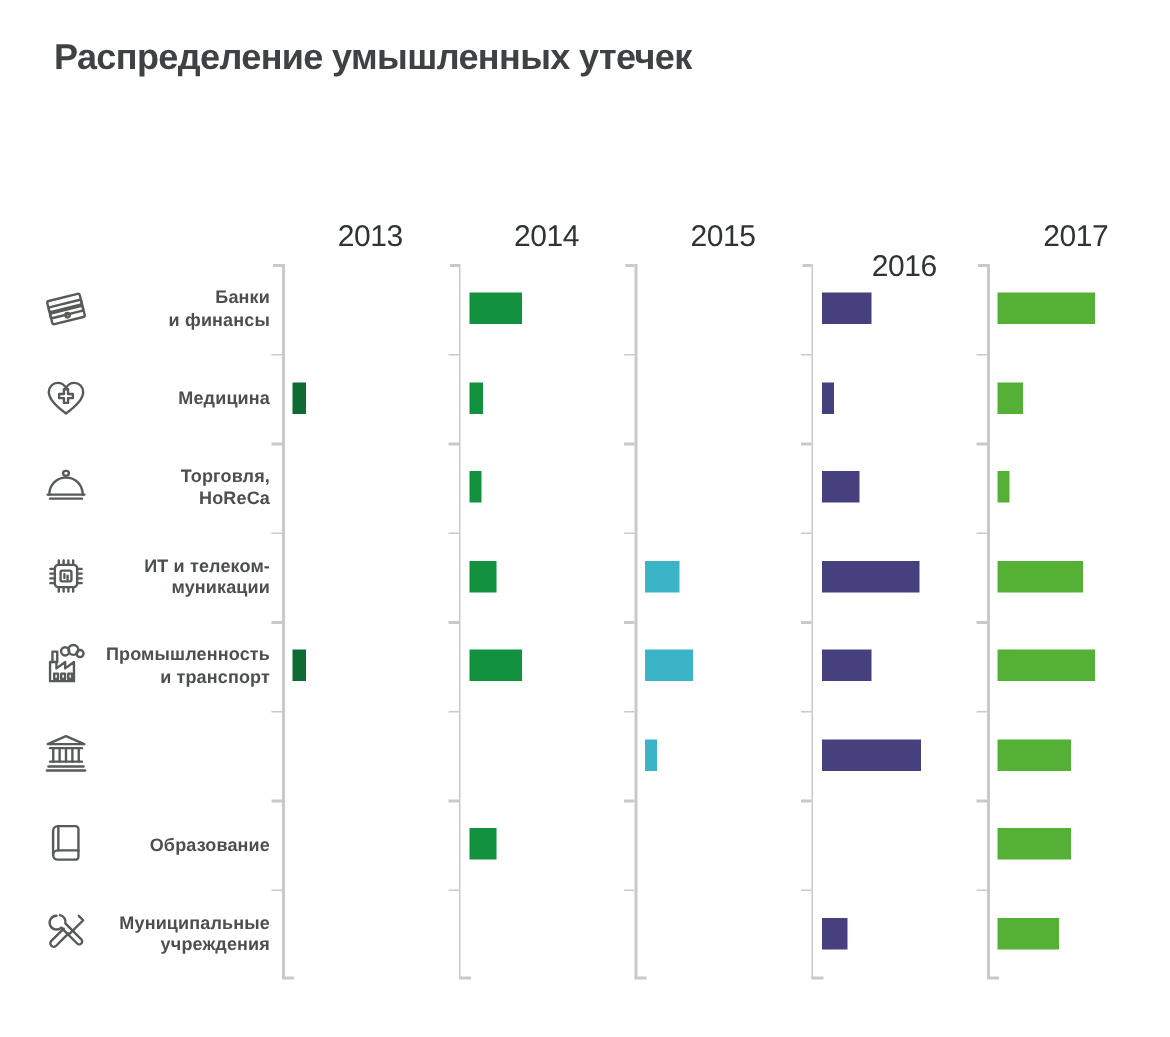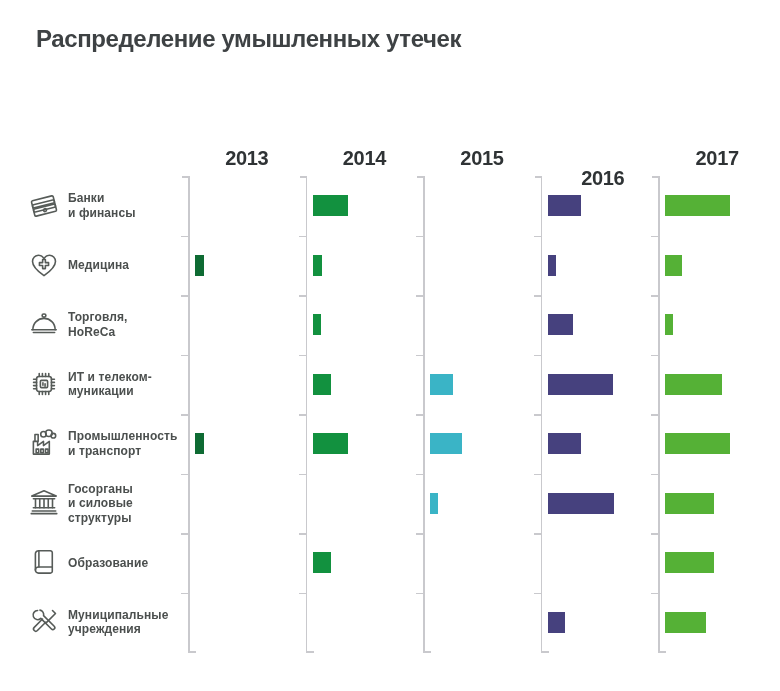--- a/index.html
+++ b/index.html
@@ -2,30 +2,30 @@
 <html style="--axis-color: #c9c9cd; --icon-color: #565b58;"><head>
 <meta charset="utf-8">
 <style>
   html,body{margin:0;padding:0;background:#ffffff;}
   body{width:780px;height:691px;position:relative;overflow:hidden;
        font-family:"Liberation Sans", sans-serif;}
   .page{position:absolute;inset:0;background:#fff;}
   .title{position:absolute;left:36px;top:20px;font-size:24px;font-weight:bold;
          line-height:37px;letter-spacing:-0.4px;color:#3e4244;}
   .chart{position:absolute;inset:0;}
-  .year-label{position:absolute;top:147px;font-size:20px;font-weight:bold;
+  .year-label{position:absolute;top:147px;font-size:20px;font-weight:normal;
               color:#2f3335;text-align:center;letter-spacing:-0.3px;}
   .axis{position:absolute;width:1.5px;background:var(--axis-color,#c9c9cd);}
   .tick{position:absolute;height:1.5px;background:var(--axis-color,#c9c9cd);}
   .bar{position:absolute;height:21px;}
   .cat-icon{position:absolute;width:34px;height:34px;color:var(--icon-color,#565b58);}
   .cat-icon svg{width:100%;height:100%;display:block;}
   .cat-label{position:absolute;left:68px;display:flex;flex-direction:column;
              justify-content:center;font-size:12px;font-weight:bold;
-             line-height:14.5px;color:#4b4f4e;letter-spacing:0.1px;}
+             line-height:14.5px;color:#4b4f4e;letter-spacing:0.1px;align-items:flex-end;}
 </style>
 </head>
 <body>
 
 <div class="page">
   <div class="title">
     <div>Распределение умышленных утечек</div>
   </div>
   <div class="chart" id="chart">
       <div class="year-label" style="left: 188px; width: 117.6px;">2013</div>
@@ -171,25 +171,20 @@
       <div class="cat-icon" style="left: 27px; top: 486.25px;">
         <svg viewBox="0 0 32 32" fill="none" stroke="currentColor" stroke-width="1.5" stroke-linecap="round" stroke-linejoin="round">
       <path d="M16 4.5 4.5 9.5h23z"></path>
       <path d="M6 12h20"></path>
       <path d="M8 12v8.5M12 12v8.5M16 12v8.5M20 12v8.5M24 12v8.5"></path>
       <path d="M6 20.5h20"></path>
           <path d="M5 23.5h22"></path>
           <path d="M4 26h24"></path>
         </svg>
       </div>
-      <div class="cat-label" style="top: 473.25px; height: 60px; width: 112px;">
-        <div>Госорганы</div>
-        <div>и силовые</div>
-        <div>структуры</div>
-      </div>
       <div class="bar" style="left: 430.2px; top: 492.75px; width: 8px; background: rgb(58, 180, 198);"></div>
       <div class="bar" style="left: 547.8px; top: 492.75px; width: 66px; background: rgb(70, 65, 126);"></div>
       <div class="bar" style="left: 665.4px; top: 492.75px; width: 49px; background: rgb(85, 177, 54);"></div>
       <div class="cat-icon" style="left: 27px; top: 545.75px;">
         <svg viewBox="0 0 32 32" fill="none" stroke="currentColor" stroke-width="1.5" stroke-linecap="round" stroke-linejoin="round">
       <path d="M10.5 4.5H22a1.8 1.8 0 0 1 1.8 1.8v17.4A1.8 1.8 0 0 1 22 25.5H10.8a2.9 2.9 0 0 1-2.9-2.9V7.4a2.9 2.9 0 0 1 2.9-2.9z"></path>
       <path d="M7.9 22.6a2.9 2.9 0 0 1 2.9-2.9H23.8"></path>
       <path d="M11.2 4.5v15.2"></path>
         </svg>
       </div>

